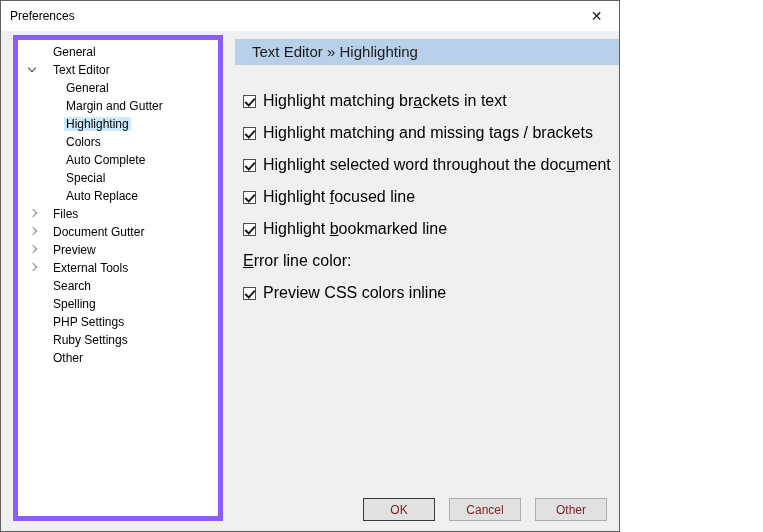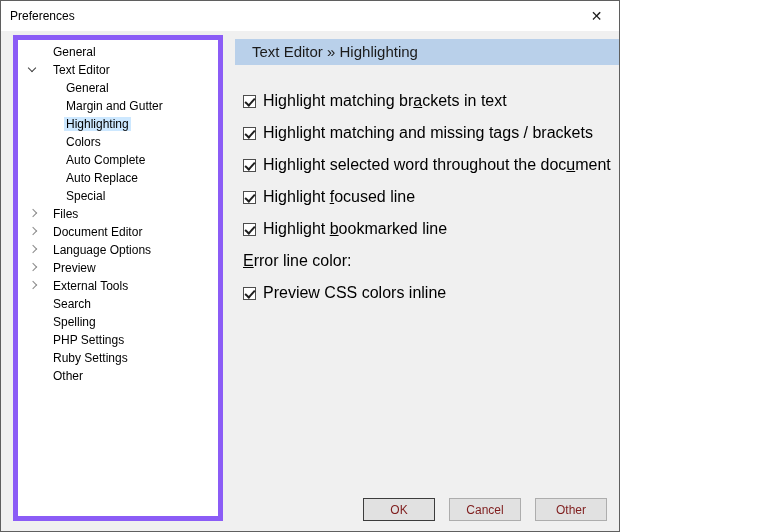--- a/index.html
+++ b/index.html
@@ -117,25 +117,24 @@
   </div>
 
   <div class="sidebar">
       <div class="tree-item lvl0"><span class="tree-label">General</span></div>
       <div class="tree-item lvl0"><span class="chev expanded"></span><span class="tree-label">Text Editor</span></div>
       <div class="tree-item lvl1"><span class="tree-label">General</span></div>
       <div class="tree-item lvl1"><span class="tree-label">Margin and Gutter</span></div>
       <div class="tree-item lvl1"><span class="tree-label sel">Highlighting</span></div>
       <div class="tree-item lvl1"><span class="tree-label">Colors</span></div>
       <div class="tree-item lvl1"><span class="tree-label">Auto Complete</span></div>
+      <div class="tree-item lvl1"><span class="tree-label">Special</span></div>
       <div class="tree-item lvl1"><span class="tree-label">Auto Replace</span></div>
-      <div class="tree-item lvl1"><span class="tree-label">Special</span></div>
       <div class="tree-item lvl0"><span class="chev collapsed"></span><span class="tree-label">Files</span></div>
-      <div class="tree-item lvl0"><span class="chev collapsed"></span><span class="tree-label">Document Editor</span></div>
-      <div class="tree-item lvl0"><span class="chev collapsed"></span><span class="tree-label">Language Options</span></div>
+      <div class="tree-item lvl0"><span class="chev collapsed"></span><span class="tree-label">Document Gutter</span></div>
       <div class="tree-item lvl0"><span class="chev collapsed"></span><span class="tree-label">Preview</span></div>
       <div class="tree-item lvl0"><span class="chev collapsed"></span><span class="tree-label">External Tools</span></div>
       <div class="tree-item lvl0"><span class="tree-label">Search</span></div>
       <div class="tree-item lvl0"><span class="tree-label">Spelling</span></div>
       <div class="tree-item lvl0"><span class="tree-label">PHP Settings</span></div>
       <div class="tree-item lvl0"><span class="tree-label">Ruby Settings</span></div>
       <div class="tree-item lvl0"><span class="tree-label">Other</span></div>
     </div>
 
   <div class="content">

